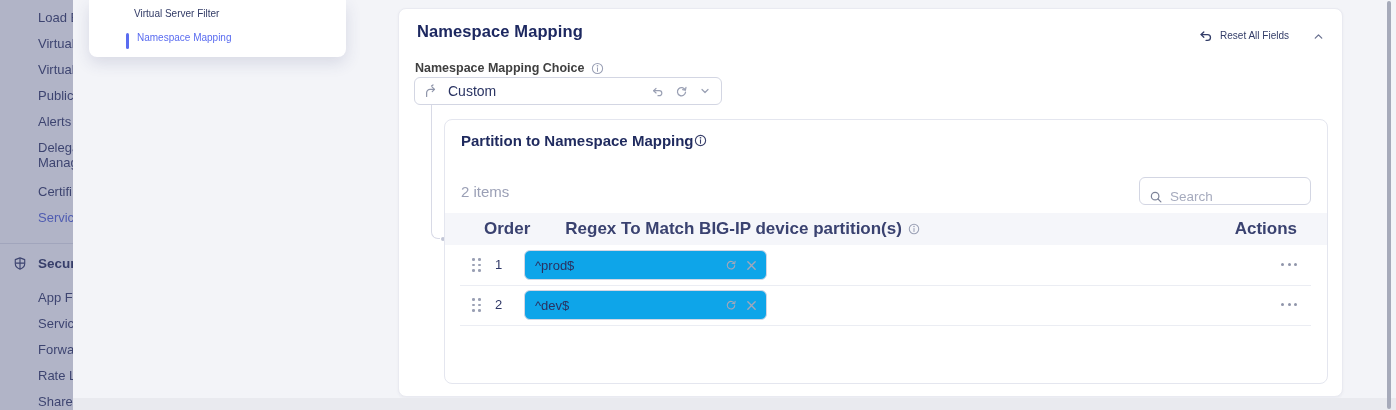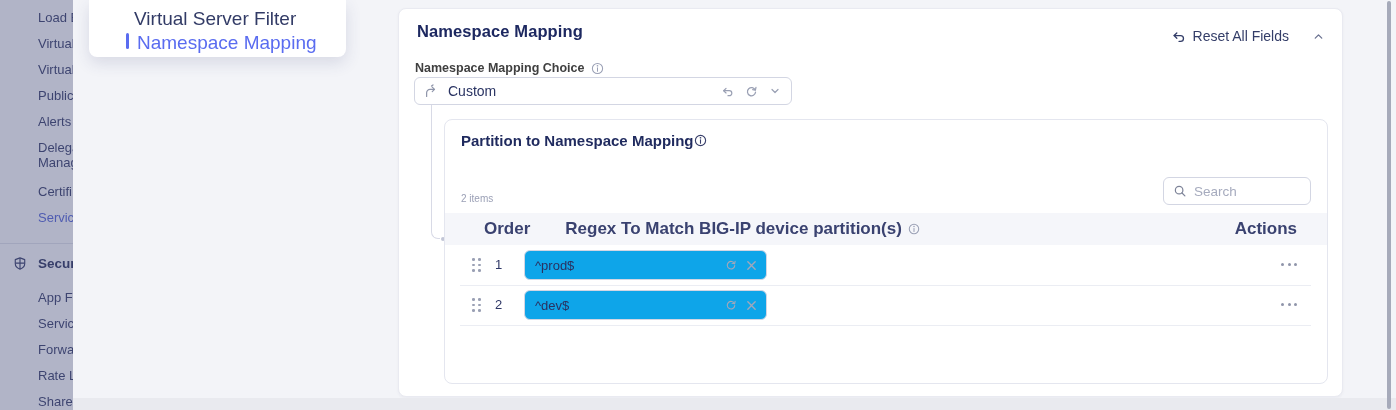--- a/index.html
+++ b/index.html
@@ -10,47 +10,47 @@
   .sidebar { position:absolute; left:0; top:0; width:73px; height:410px; background:#fbfbfd; overflow:hidden; }
   .sb-item { position:absolute; left:38px; width:120px; font-size:13px; color:#2d3463; white-space:nowrap; cursor:pointer; }
   .sb-item.blue { color:#4d5ed6; }
   .sb-head { position:absolute; left:38px; font-size:13.5px; font-weight:700; color:#222a58; white-space:nowrap; }
   .sb-ico { position:absolute; left:13px; color:#2d3463; }
   .sb-div { position:absolute; left:0; width:73px; height:1px; background:#dfe1ea; }
   .overlay { position:absolute; left:0; top:0; width:73px; height:410px; background:rgba(82,88,130,0.44); z-index:5; }
 
   
   .panel { position:absolute; left:89px; top:0; width:257px; height:57px; background:#fff; border-radius:0 0 8px 8px; box-shadow:0 6px 16px rgba(50,60,110,0.14); z-index:6; }
-  .panel-item { position:absolute; left:45px; font-size:19px; color:#323b66; cursor:pointer; white-space:nowrap; }
+  .panel-item { position:absolute; left:45px; font-size:10px; color:#323b66; cursor:pointer; white-space:nowrap; }
   .panel-item.active { left:48px; color:#5a6cf0; }
   .panel-bar { position:absolute; left:37px; top:33px; width:3px; height:16px; background:#5a6cf0; border-radius:2px; }
 
   
   .card { position:absolute; left:398px; top:8px; width:945px; height:389px; background:#fff; border:1px solid #e9eaf1; border-radius:8px; box-shadow:0 1px 3px rgba(50,60,100,0.05); }
   .card-title { position:absolute; left:18px; top:13px; font-size:16.5px; font-weight:700; color:#1d2860; letter-spacing:.1px; }
-  .reset { position:absolute; right:53px; top:19px; display:flex; align-items:center; gap:7px; font-size:14px; color:#333d68; cursor:pointer; }
+  .reset { position:absolute; right:53px; top:19px; display:flex; align-items:center; gap:7px; font-size:10px; color:#333d68; cursor:pointer; }
   .collapse { position:absolute; right:17px; top:21px; color:#6a7190; cursor:pointer; }
 
   .field-label { position:absolute; left:16px; top:52px; display:flex; align-items:center; gap:6px; font-size:12.5px; font-weight:700; color:#404040; }
   .info { color:#9aa0b5; display:inline-flex; }
   .info.dark { color:#39406b; }
 
-  .select { position:absolute; left:15px; top:68px; width:378px; height:28px; background:#fff; border:1px solid #d3d6e3; border-radius:6px; display:flex; align-items:center; cursor:pointer; }
+  .select { position:absolute; left:15px; top:68px; width:308px; height:28px; background:#fff; border:1px solid #d3d6e3; border-radius:6px; display:flex; align-items:center; cursor:pointer; }
   .select .lead { margin-left:9px; color:#8f95aa; display:flex; }
   .select .val { margin-left:9px; font-size:14px; color:#2a3463; }
   .select .tail { margin-left:auto; margin-right:10px; display:flex; align-items:center; gap:11px; color:#9aa0b4; }
 
   .connector { position:absolute; left:32px; top:96px; width:9px; height:134px; border-left:1px solid #d8dae6; border-bottom:1px solid #d8dae6; border-bottom-left-radius:7px; }
   .connector-dot { position:absolute; left:42px; top:228px; width:4px; height:4px; border-radius:50%; background:#c2c6d6; }
 
   
   .inner { position:absolute; left:45px; top:110px; width:884px; height:265px; border:1px solid #e4e6ef; border-radius:8px; background:#fff; }
   .inner-title { position:absolute; left:16px; top:12px; display:flex; align-items:center; font-size:15px; font-weight:700; color:#1f2a5e; }
-  .count { position:absolute; left:16px; top:73px; font-size:10px; color:#9ba0b6; }
-  .search { position:absolute; right:16px; top:57px; width:148px; height:28px; border:1px solid #d3d6e3; border-radius:6px; display:flex; align-items:center; background:#fff; }
+  .count { position:absolute; left:16px; top:63px; font-size:15px; color:#9ba0b6; }
+  .search { position:absolute; right:16px; top:57px; width:172px; height:28px; border:1px solid #d3d6e3; border-radius:6px; display:flex; align-items:flex-end; background:#fff; }
   .search svg { margin-left:9px; color:#7d8398; }
   .search input { border:0; outline:0; width:100px; margin-left:7px; font-family:"Liberation Sans",sans-serif; font-size:13.5px; color:#2a3160; background:transparent; }
   .search input::placeholder { color:#a6abbe; }
 
   .thead { position:absolute; left:0; top:93px; width:100%; height:32px; background:#f5f6fa; display:flex; align-items:center; font-size:17px; font-weight:700; color:#3a4270; }
   .th-order { margin-left:39px; }
   .th-regex { margin-left:35px; display:flex; align-items:center; gap:6px; }
   .th-actions { margin-left:auto; margin-right:30px; }
 
   .trow { position:absolute; left:0; width:100%; height:40px; }

